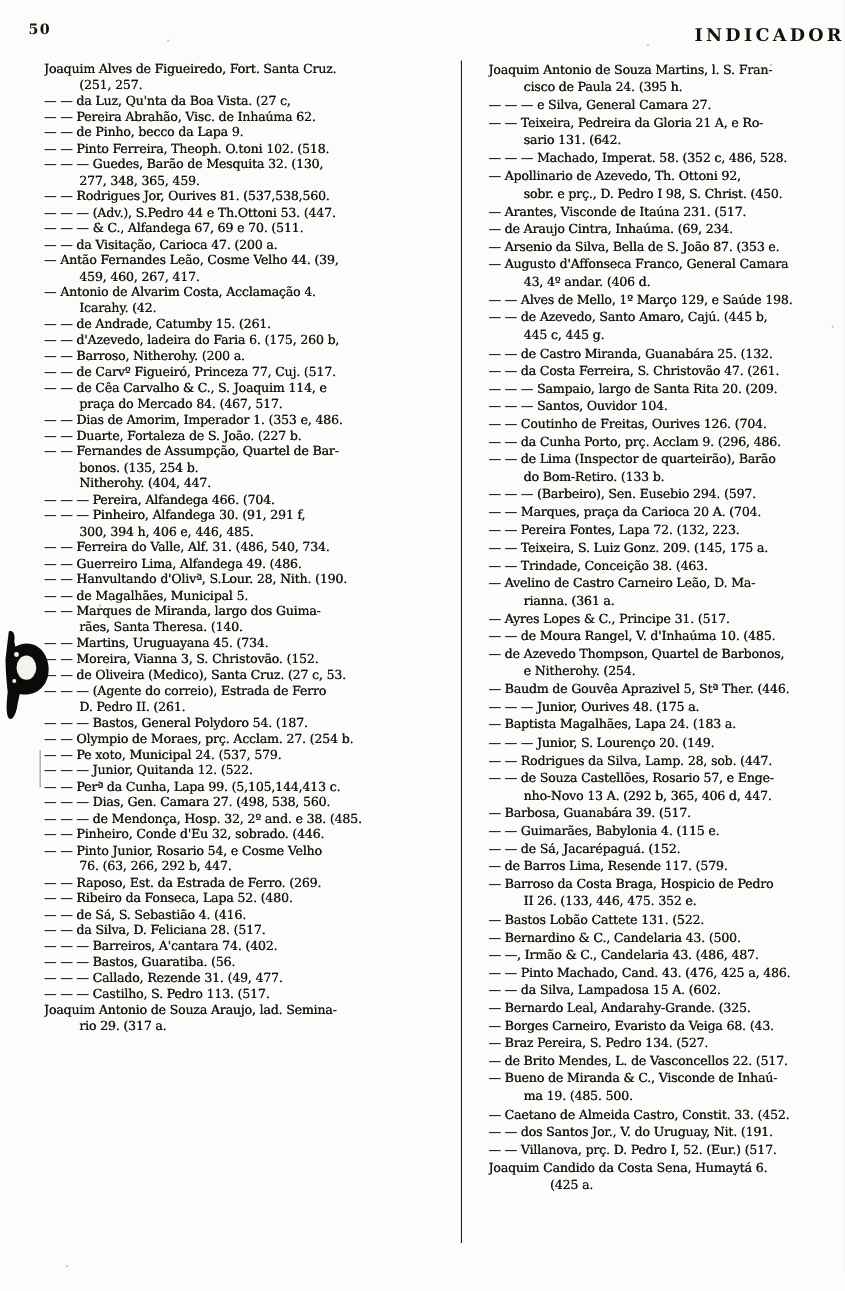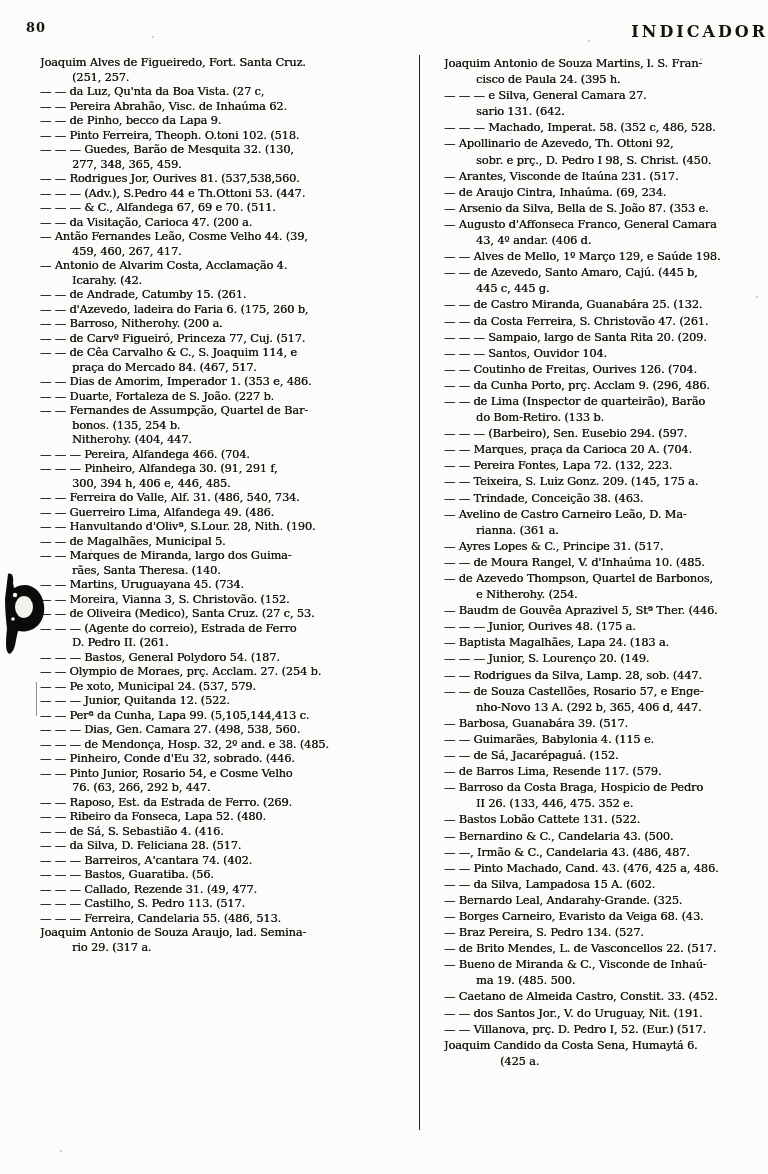--- a/index.html
+++ b/index.html
@@ -38,21 +38,21 @@
     position:absolute;left:36px;top:682px;width:1px;height:34px;
     background:#3a3a38;opacity:.55;
   }
   .speck{position:absolute;background:#5a5751;border-radius:50%;opacity:.35;}
 </style>
 </head>
 <body>
 
 <div class="page">
 
-  <div class="pageno">80</div>
+  <div class="pageno">50</div>
   <div class="header">INDICADOR</div>
 
   <div class="cols">
     <div class="col col-left">
         <div class="line">Joaquim Alves de Figueiredo, Fort. Santa Cruz.</div>
         <div class="line ind1">(251, 257.</div>
         <div class="line">— — da Luz, Qu'nta da Boa Vista. (27 c,</div>
         <div class="line">— — Pereira Abrahão, Visc. de Inhaúma 62.</div>
         <div class="line">— — de Pinho, becco da Lapa 9.</div>
         <div class="line">— — Pinto Ferreira, Theoph. O.toni 102. (518.</div>
@@ -102,28 +102,28 @@
         <div class="line">— — Pinto Junior, Rosario 54, e Cosme Velho</div>
         <div class="line ind1">76. (63, 266, 292 b, 447.</div>
         <div class="line">— — Raposo, Est. da Estrada de Ferro. (269.</div>
         <div class="line">— — Ribeiro da Fonseca, Lapa 52. (480.</div>
         <div class="line">— — de Sá, S. Sebastião 4. (416.</div>
         <div class="line">— — da Silva, D. Feliciana 28. (517.</div>
         <div class="line">— — — Barreiros, A'cantara 74. (402.</div>
         <div class="line">— — — Bastos, Guaratiba. (56.</div>
         <div class="line">— — — Callado, Rezende 31. (49, 477.</div>
         <div class="line">— — — Castilho, S. Pedro 113. (517.</div>
-        <div class="line">— — — Ferreira, Candelaria 55. (486, 513.</div>
         <div class="line">Joaquim Antonio de Souza Araujo, lad. Semina-</div>
         <div class="line ind1">rio 29. (317 a.</div>
       </div>
     <div class="col col-right">
         <div class="line">Joaquim Antonio de Souza Martins, l. S. Fran-</div>
         <div class="line ind1">cisco de Paula 24. (395 h.</div>
         <div class="line">— — — e Silva, General Camara 27.</div>
+        <div class="line">— — Teixeira, Pedreira da Gloria 21 A, e Ro-</div>
         <div class="line ind1">sario 131. (642.</div>
         <div class="line">— — — Machado, Imperat. 58. (352 c, 486, 528.</div>
         <div class="line">— Apollinario de Azevedo, Th. Ottoni 92,</div>
         <div class="line ind1">sobr. e prç., D. Pedro I 98, S. Christ. (450.</div>
         <div class="line">— Arantes, Visconde de Itaúna 231. (517.</div>
         <div class="line">— de Araujo Cintra, Inhaúma. (69, 234.</div>
         <div class="line">— Arsenio da Silva, Bella de S. João 87. (353 e.</div>
         <div class="line">— Augusto d'Affonseca Franco, General Camara</div>
         <div class="line ind1">43, 4º andar. (406 d.</div>
         <div class="line">— — Alves de Mello, 1º Março 129, e Saúde 198.</div>

